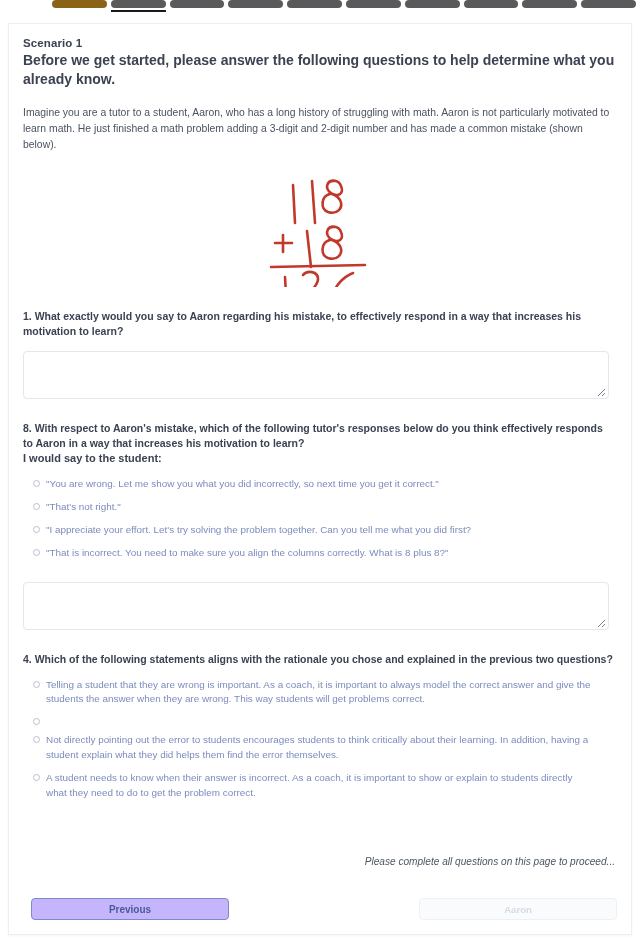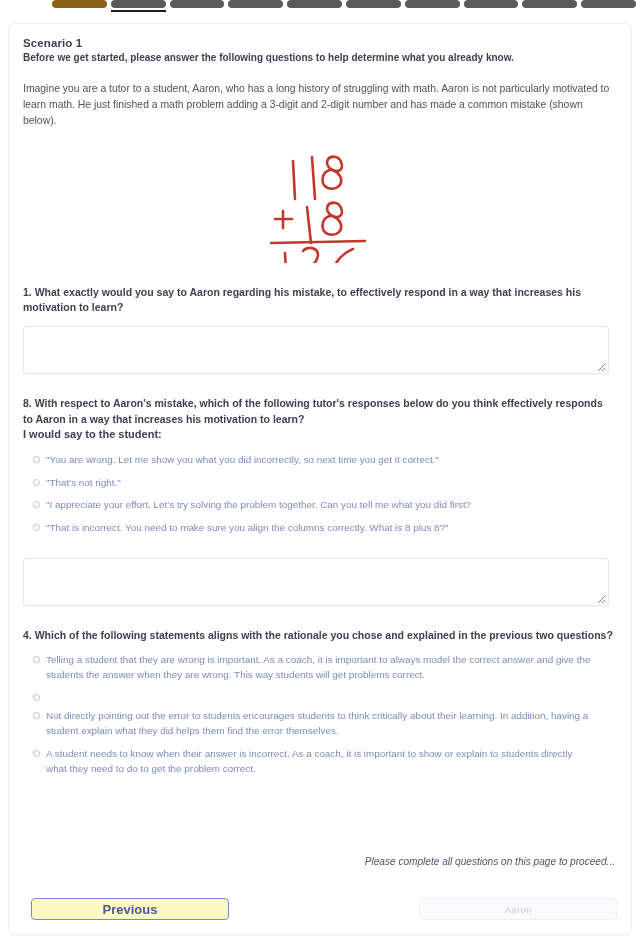--- a/index.html
+++ b/index.html
@@ -50,42 +50,42 @@
   }
 
   
   .card {
     position: absolute;
     left: 8px; top: 23px;
     width: 624px;
     height: 912px;
     background: #ffffff;
     border: 1px solid #eceef2;
-    border-radius: 8px;
+    border-radius: 0;
     box-shadow: 0 1px 2px rgba(0,0,0,0.04);
     padding: 0;
   }
 
   .inner {
     position: absolute;
     left: 14px;
     top: 13px;
     width: 596px;
   }
 
   
   .scenario-title {
     font-size: 11.5px;
     font-weight: bold;
     color: #3b4252;
     margin: 0 0 2px 0;
     letter-spacing: 0.1px;
   }
   .scenario-sub {
-    font-size: 10px;
+    font-size: 14px;
     font-weight: bold;
     color: #3b4252;
     margin: 0;
     line-height: 1.35;
   }
   .scenario-body {
     font-size: 10.4px;
     color: #4a5260;
     line-height: 1.55;
     margin: 16px 0 0 0;
@@ -176,23 +176,23 @@
     white-space: nowrap;
   }
   .btn-prev {
     position: absolute;
     left: 14px;
     bottom: 14px;
     width: 198px;
     height: 22px;
     border: 1px solid #7b8cc4;
     border-radius: 4px;
-    background: #fef9c3;
+    background: #c4b5fd;
     color: #4a5a94;
-    font-size: 13px;
+    font-size: 10px;
     font-weight: bold;
     font-family: "Liberation Sans", sans-serif;
     cursor: pointer;
     display: flex;
     align-items: center;
     justify-content: center;
   }
   .btn-next {
     position: absolute;
     right: 14px;

